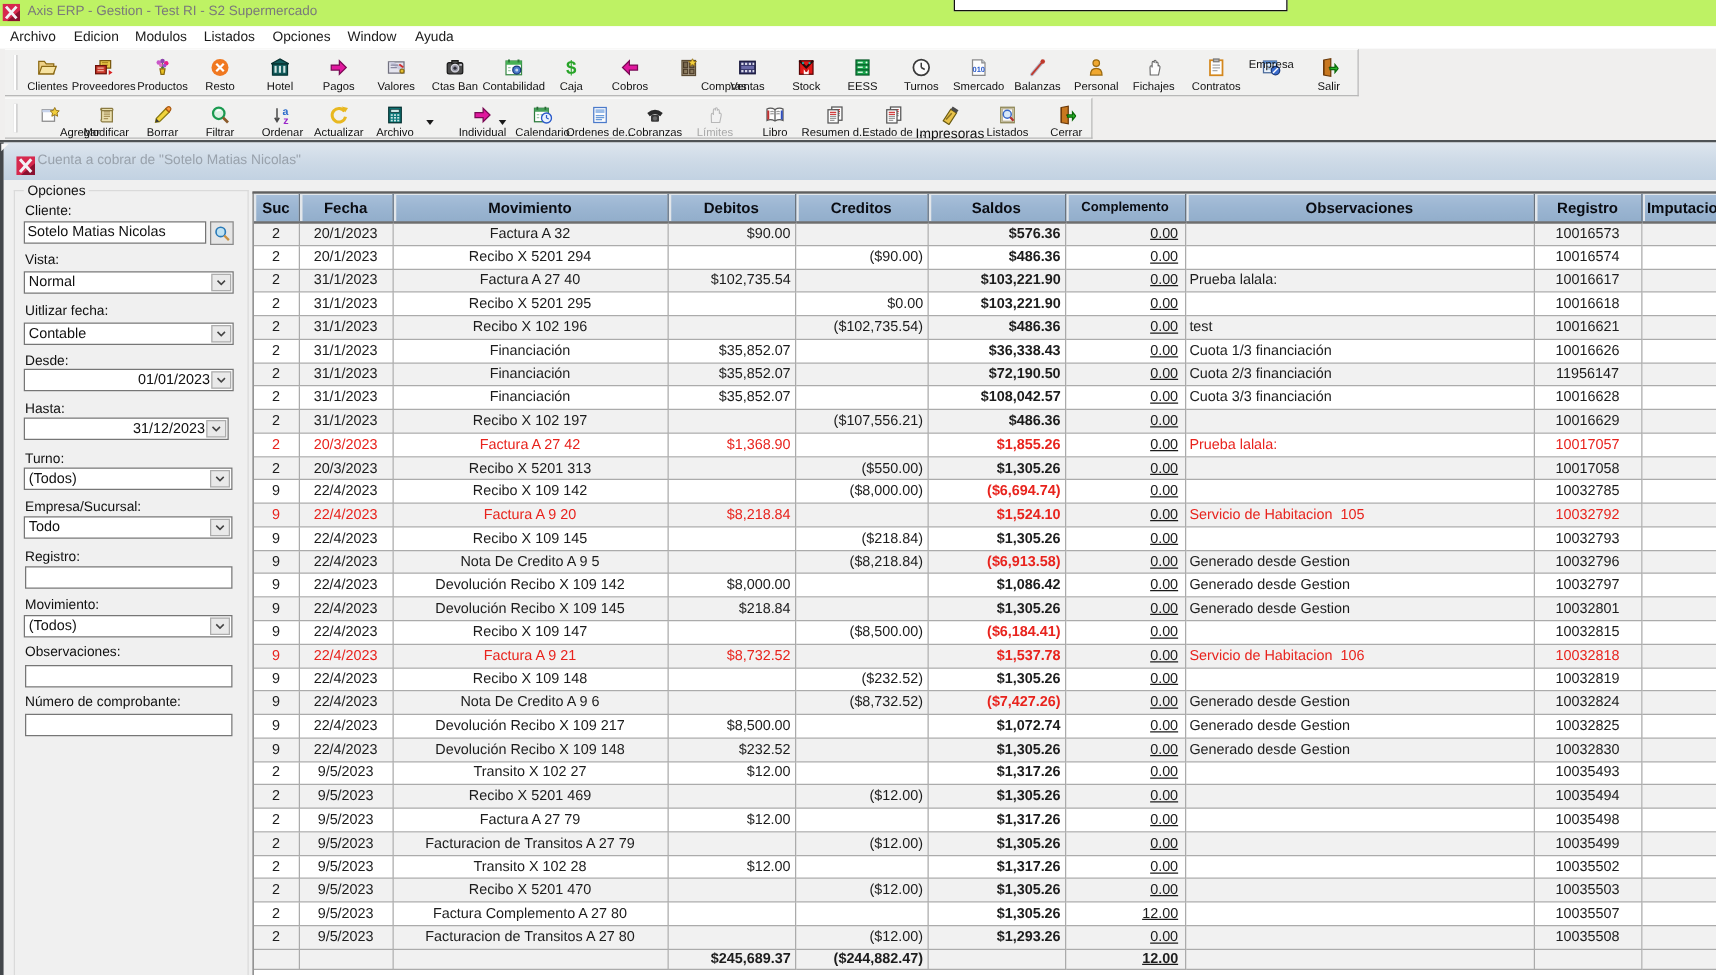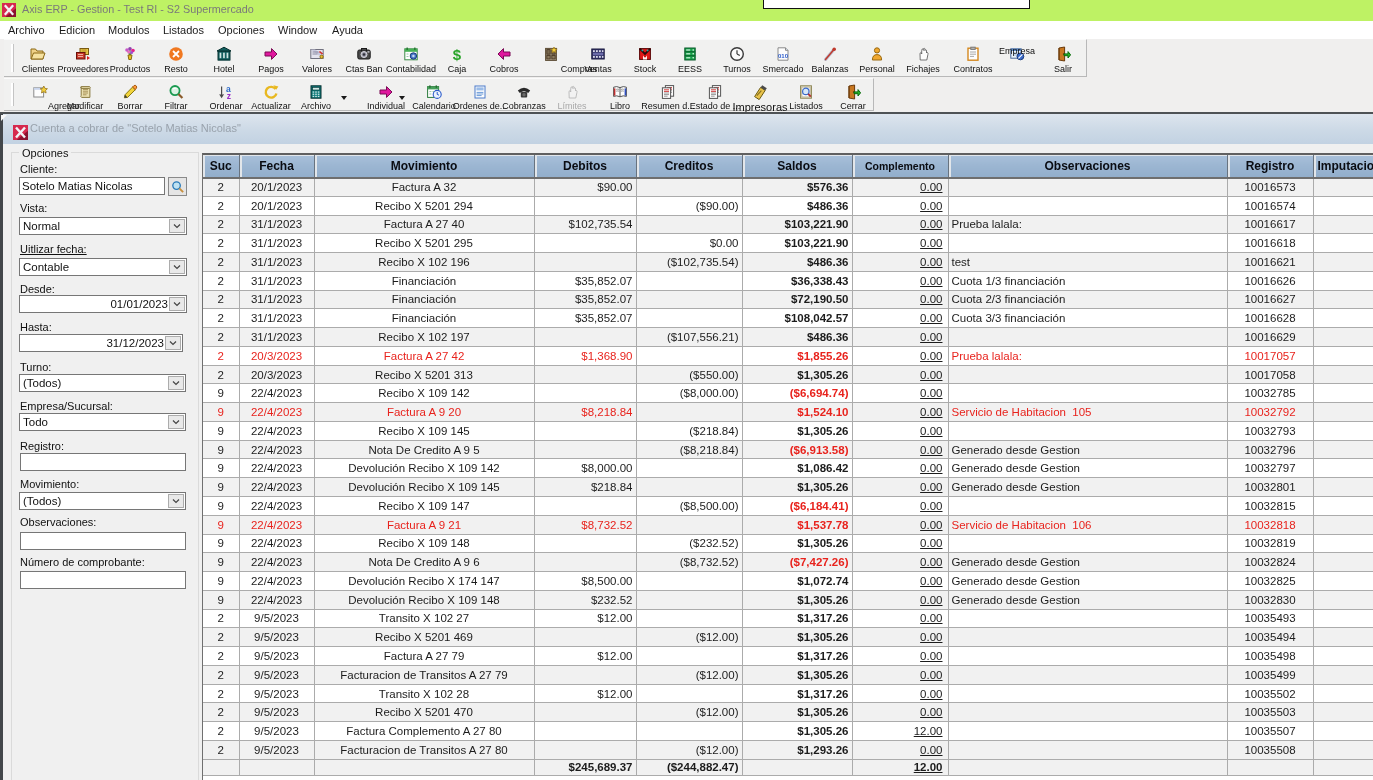--- a/index.html
+++ b/index.html
@@ -390,21 +390,21 @@
   </div>
 <div class="lbl" style="left:20px;top:202px;">Vista:</div>
 <div class="cbo" style="left:19px;top:217px;width:168px;height:18px;">
     <span class="cbtx">Normal</span>
     <span class="cbbtn">
       <svg width="14" height="14" viewBox="0 0 14 14">
         <path d="M4 5.5 L7 8.5 L10 5.5" fill="none" stroke="#444" stroke-width="1.2"></path>
       </svg>
     </span>
   </div>
-<div class="lbl" style="left:20px;top:243px;text-decoration:underline;">Uitlizar fecha:</div>
+<div class="lbl" style="left:20px;top:243px;">Uitlizar fecha:</div>
 <div class="cbo" style="left:19px;top:258px;width:168px;height:18px;">
     <span class="cbtx">Contable</span>
     <span class="cbbtn">
       <svg width="14" height="14" viewBox="0 0 14 14">
         <path d="M4 5.5 L7 8.5 L10 5.5" fill="none" stroke="#444" stroke-width="1.2"></path>
       </svg>
     </span>
   </div>
 <div class="lbl" style="left:20px;top:283px;">Desde:</div>
 <div class="cbo" style="left:19px;top:295px;width:168px;height:18px;">
@@ -558,21 +558,21 @@
         </tr>
         <tr class="od">
           <td class="c">2</td>
           <td class="c">31/1/2023</td>
           <td class="c">Financiación</td>
           <td class="rt">$35,852.07</td>
           <td class="rt crd"></td>
           <td class="rt sal">$72,190.50</td>
           <td class="rt cmp">0.00</td>
           <td class="lt">Cuota 2/3 financiación</td>
-          <td class="c">10016627</td>
+          <td class="c">11956147</td>
           <td></td>
         </tr>
         <tr class="ev">
           <td class="c">2</td>
           <td class="c">31/1/2023</td>
           <td class="c">Financiación</td>
           <td class="rt">$35,852.07</td>
           <td class="rt crd"></td>
           <td class="rt sal">$108,042.57</td>
           <td class="rt cmp">0.00</td>
@@ -732,21 +732,21 @@
           <td class="rt crd">($8,732.52)</td>
           <td class="rt sal red">($7,427.26)</td>
           <td class="rt cmp">0.00</td>
           <td class="lt">Generado desde Gestion</td>
           <td class="c">10032824</td>
           <td></td>
         </tr>
         <tr class="ev">
           <td class="c">9</td>
           <td class="c">22/4/2023</td>
-          <td class="c">Devolución Recibo X 174 147</td>
+          <td class="c">Devolución Recibo X 109 217</td>
           <td class="rt">$8,500.00</td>
           <td class="rt crd"></td>
           <td class="rt sal">$1,072.74</td>
           <td class="rt cmp">0.00</td>
           <td class="lt">Generado desde Gestion</td>
           <td class="c">10032825</td>
           <td></td>
         </tr>
         <tr class="od">
           <td class="c">9</td>

